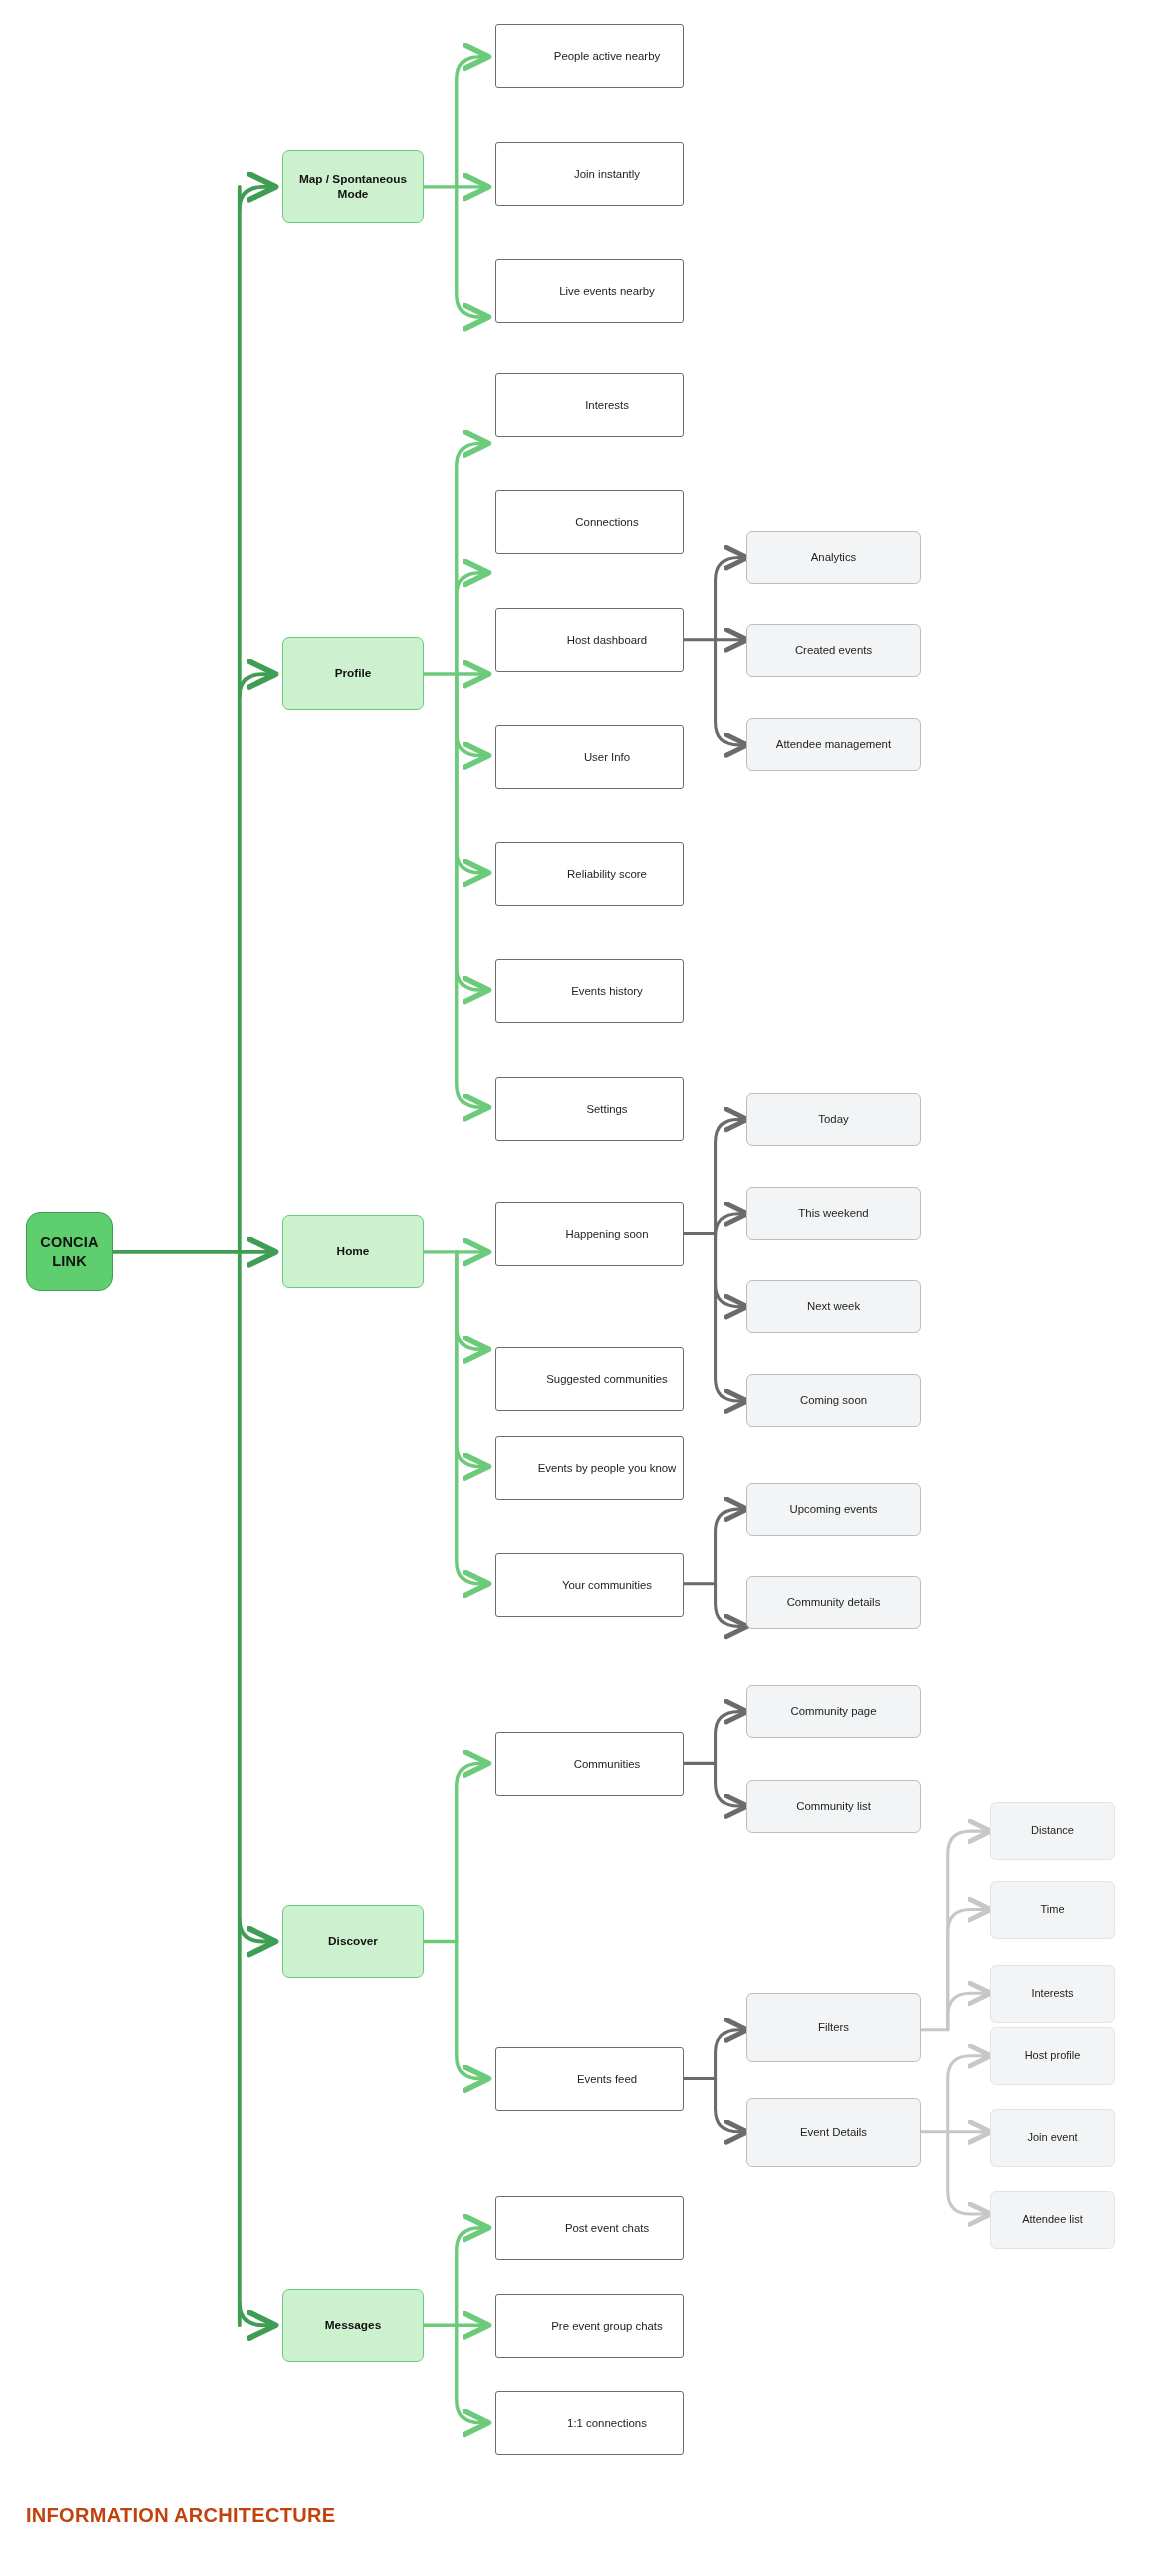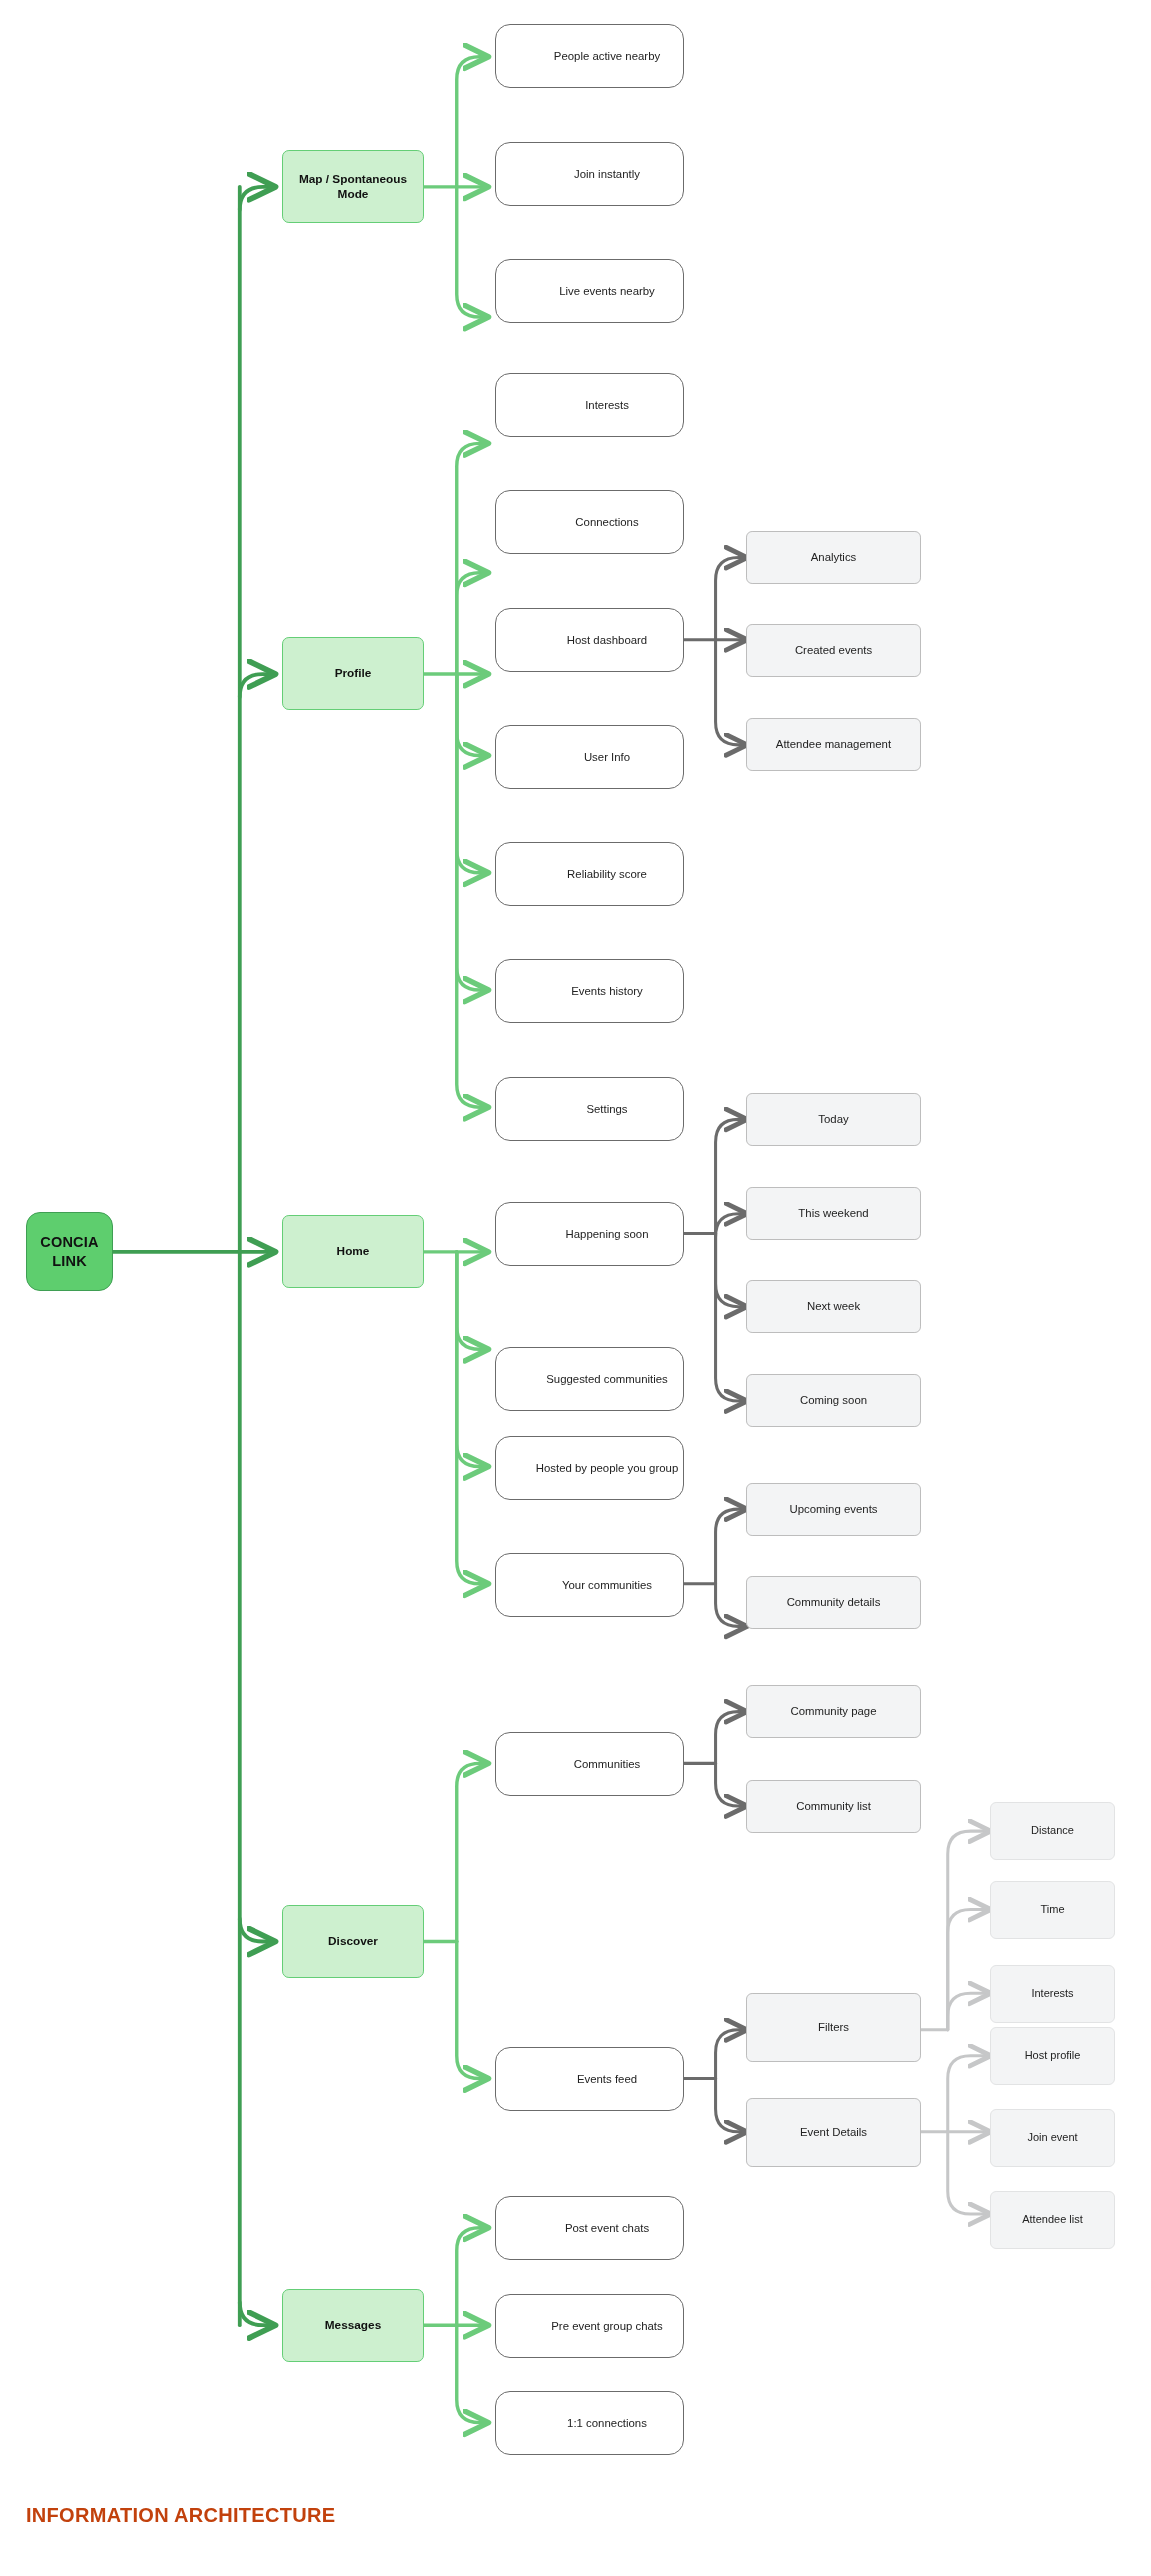--- a/index.html
+++ b/index.html
@@ -2,21 +2,21 @@
 <html style="font-size:12.2px"><head>
 <meta charset="utf-8">
 <style>
   html,body{margin:0;padding:0;background:#ffffff;}
   body{width:1151px;height:2576px;font-family:"Liberation Sans",sans-serif;overflow:hidden;}
   #stage{position:relative;width:1151px;height:2576px;background:#fff;}
   svg#wires{position:absolute;left:0;top:0;width:1151px;height:2576px;pointer-events:none;}
   .node{position:absolute;box-sizing:border-box;display:flex;align-items:center;justify-content:center;text-align:center;line-height:1.25;}
   .n-root{background:#5ece6e;border:1.5px solid #3f9e53;border-radius:14px;color:#111;font-weight:700;font-size:14.5px;letter-spacing:0.2px;}
   .n-l1{background:#cdf0cf;border:1.9px solid #64ce76;border-radius:6.9px;color:#111;font-weight:700;font-size:11.8px;}
-  .n-l2{background:#ffffff;border:1.9px solid #6b6b6b;border-radius:15px;color:#222;font-weight:400;font-size:11.4px;padding-left:35px;}
+  .n-l2{background:#ffffff;border:1.9px solid #6b6b6b;border-radius:3px;color:#222;font-weight:400;font-size:11.4px;padding-left:35px;}
   .n-l3{background:#f3f4f5;border:1.9px solid #bdbdbd;border-radius:6.1px;color:#222;font-weight:400;font-size:11.4px;}
   .n-l4{background:#f3f4f5;border:1.5px solid #e2e3e4;border-radius:6.1px;color:#222;font-weight:400;font-size:11px;}
   .title{position:absolute;left:26px;top:2504px;font-size:20px;font-weight:700;letter-spacing:0.3px;color:#c2410c;}
 </style>
 </head>
 <body>
 
 <div id="stage">
 
   <svg id="wires" viewBox="0 0 1512 3383">
@@ -130,21 +130,21 @@
   <div class="node n-l2" style="left:495px;top:842px;width:189px;height:64px;">Reliability score</div>
   <div class="node n-l2" style="left:495px;top:959px;width:189px;height:64px;">Events history</div>
   <div class="node n-l2" style="left:495px;top:1077px;width:189px;height:64px;">Settings</div>
 
   <div class="node n-l3" style="left:746px;top:531px;width:175px;height:53px;">Analytics</div>
   <div class="node n-l3" style="left:746px;top:624px;width:175px;height:53px;">Created events</div>
   <div class="node n-l3" style="left:746px;top:718px;width:175px;height:53px;">Attendee management</div>
 
   <div class="node n-l2" style="left:495px;top:1202px;width:189px;height:64px;">Happening soon</div>
   <div class="node n-l2" style="left:495px;top:1319px;width:189px;height:64px;margin-top:28px;">Suggested communities</div>
-  <div class="node n-l2" style="left:495px;top:1436px;width:189px;height:64px;">Hosted by people you group</div>
+  <div class="node n-l2" style="left:495px;top:1436px;width:189px;height:64px;">Events by people you know</div>
   <div class="node n-l2" style="left:495px;top:1553px;width:189px;height:64px;">Your communities</div>
 
   <div class="node n-l3" style="left:746px;top:1093px;width:175px;height:53px;">Today</div>
   <div class="node n-l3" style="left:746px;top:1187px;width:175px;height:53px;">This weekend</div>
   <div class="node n-l3" style="left:746px;top:1280px;width:175px;height:53px;">Next week</div>
   <div class="node n-l3" style="left:746px;top:1374px;width:175px;height:53px;">Coming soon</div>
 
   <div class="node n-l3" style="left:746px;top:1483px;width:175px;height:53px;">Upcoming events</div>
   <div class="node n-l3" style="left:746px;top:1576px;width:175px;height:53px;">Community details</div>
 

